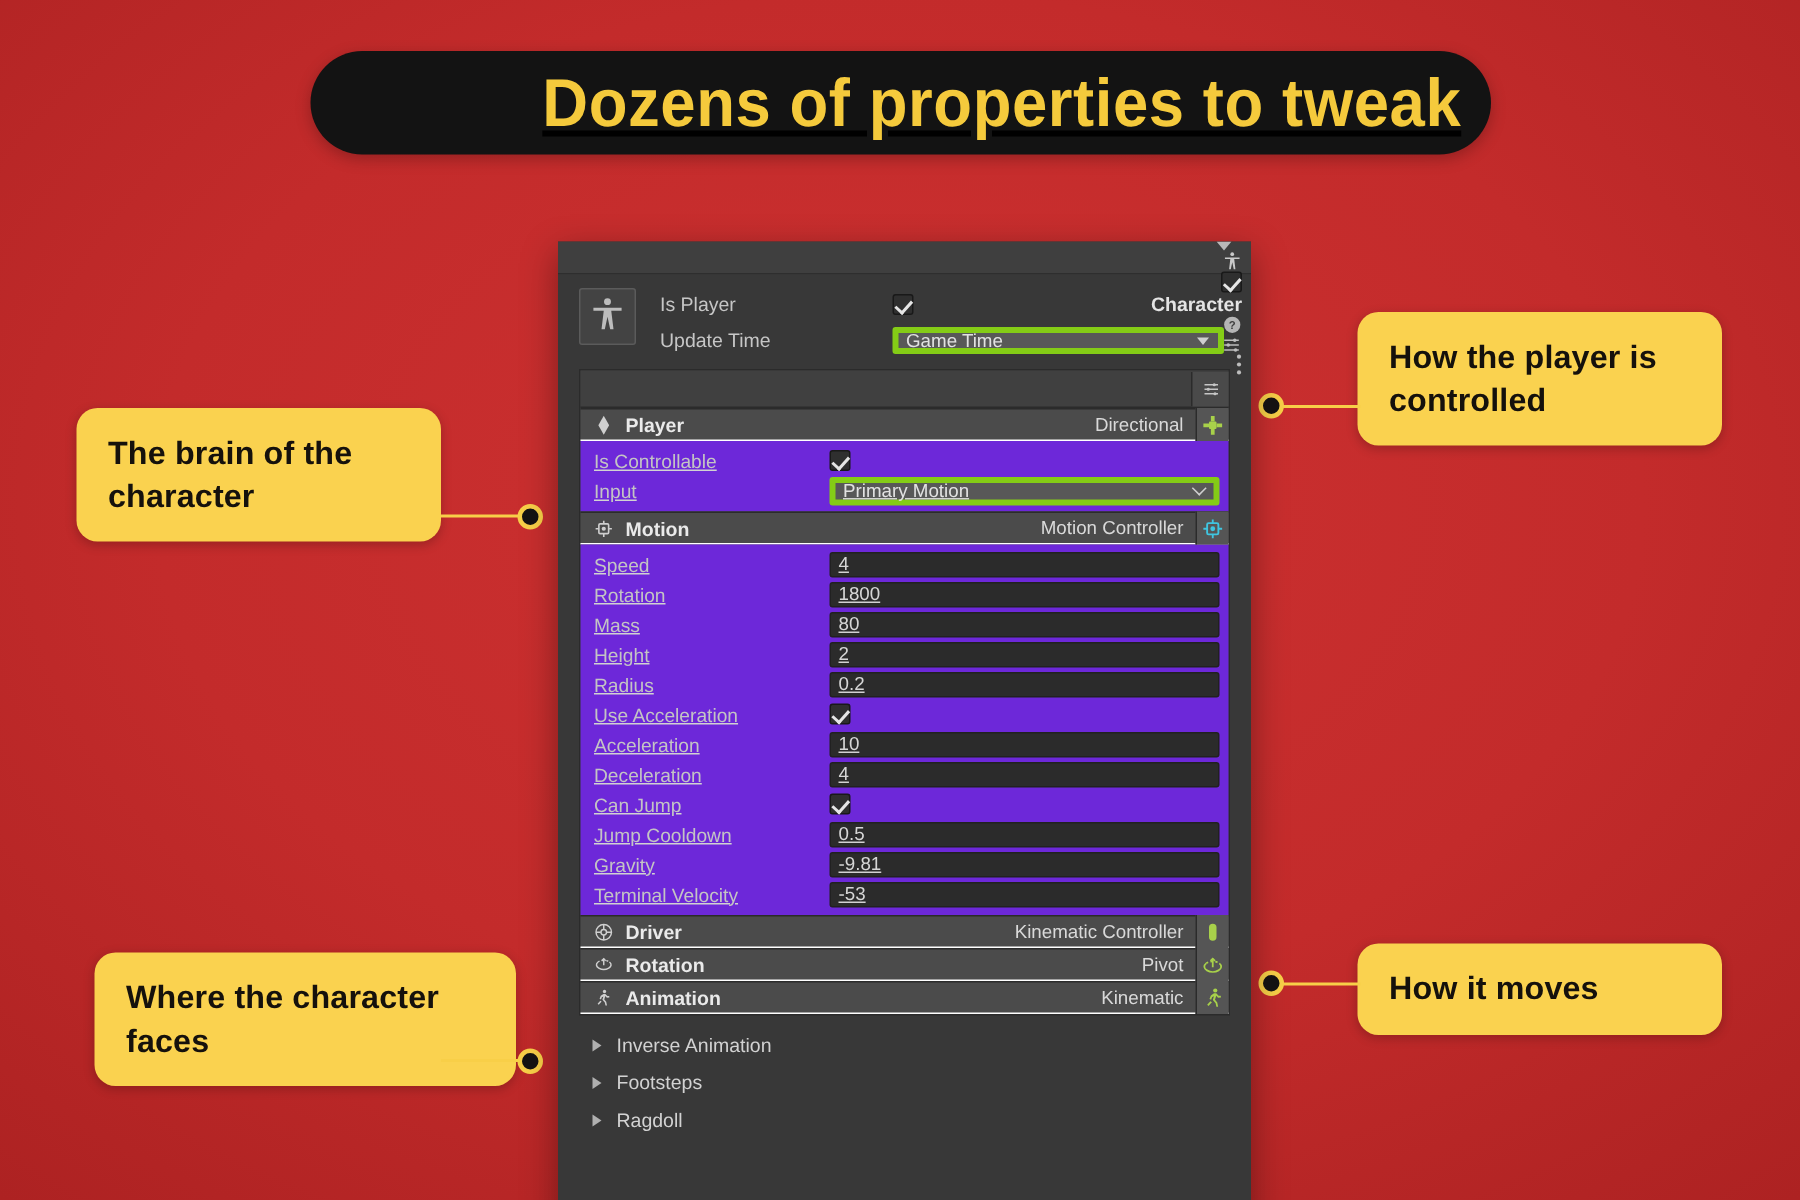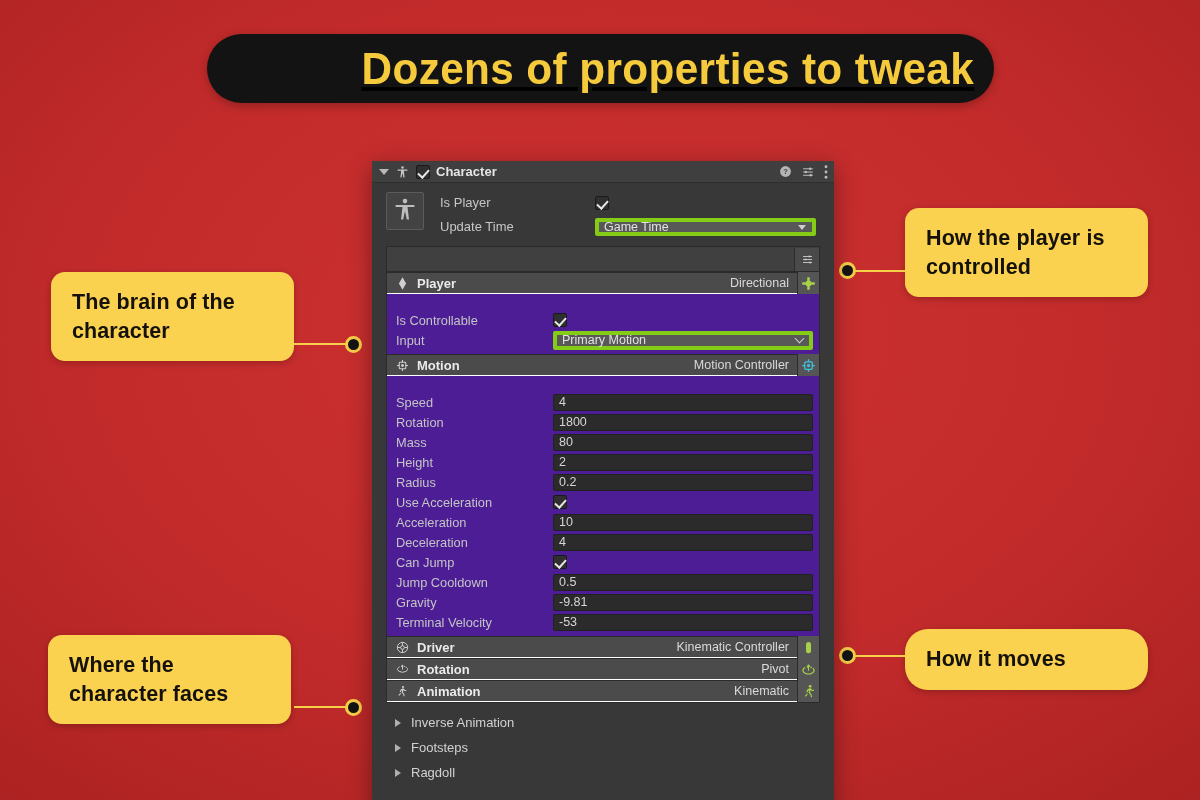--- a/index.html
+++ b/index.html
@@ -52,23 +52,23 @@
     border-radius: 14px;
     padding: 16px 21px;
     color: #15110c;
     font-size: 21.5px;
     font-weight: 700;
     line-height: 1.33;
     letter-spacing: .1px;
     box-shadow: 0 2px 7px rgba(0,0,0,.22);
   }
   .c-brain      { left: 51px;  top: 272px; width: 243px; }
-  .c-faces      { left: 48px;  top: 635px; width: 243px; }
+  .c-faces      { left: 63px;  top: 635px; width: 281px; }
   .c-controlled { left: 905px; top: 208px; width: 243px; }
-  .c-moves      { left: 905px; top: 629px; width: 243px; border-radius: 23px; }
+  .c-moves      { left: 905px; top: 629px; width: 243px; }
 
   .leader { position: absolute; height: 2px; background: #f8cf48; }
   .l-brain      { left: 294px; top: 343px; width: 54px; }
   .l-faces      { left: 294px; top: 706px; width: 54px; }
   .l-controlled { left: 851px; top: 270px; width: 56px; }
   .l-moves      { left: 851px; top: 655px; width: 56px; }
 
   .dot {
     position: absolute;
     width: 17px; height: 17px;
@@ -93,23 +93,24 @@
     font-size: 13px;
     box-shadow: 0 6px 22px rgba(0,0,0,.38);
     overflow: hidden;
   }
 
   
   .comp-header {
     height: 22px;
     background: #3f3f3f;
     display: flex;
-    align-items: center;
-    padding: 0 6px 0 7px;
+    align-items: flex-end;
+    padding: 0 6px 0 19px;
     border-bottom: 1px solid #2e2e2e;
+    flex-direction: column;
   }
   .foldout {
     width: 0; height: 0;
     border-left: 5px solid transparent;
     border-right: 5px solid transparent;
     border-top: 6px solid #b9b9b9;
     margin-right: 7px;
   }
   .comp-title { font-weight: 700; color: #e4e4e4; font-size: 13px; margin-left: 6px; }
   .hdr-spacer { flex: 1; }
@@ -216,21 +217,21 @@
   .section-head .s-val { color: #d9d9d9; font-size: 12.5px; margin-right: 8px; }
   .section-head .s-badge {
     width: 22px; height: 22px;
     background: #555;
     border-left: 1px solid #2b2b2b;
     margin-left: 0;
     display:flex; align-items:center; justify-content:center;
     flex: none;
   }
 
-  .prop-list { background: #4c1d95; padding: 16px 0 4px 0; }
+  .prop-list { background: #6d28d9; padding: 3px 0 4px 0; text-decoration: underline; }
   .prop-row {
     display: flex;
     align-items: center;
     height: 20px;
     padding: 0 6px 0 9px;
   }
   .prop-label { width: 157px; color: #c4c4c4; font-size: 12.8px; flex: none; }
   .prop-input {
     flex: 1;
     height: 17px;

